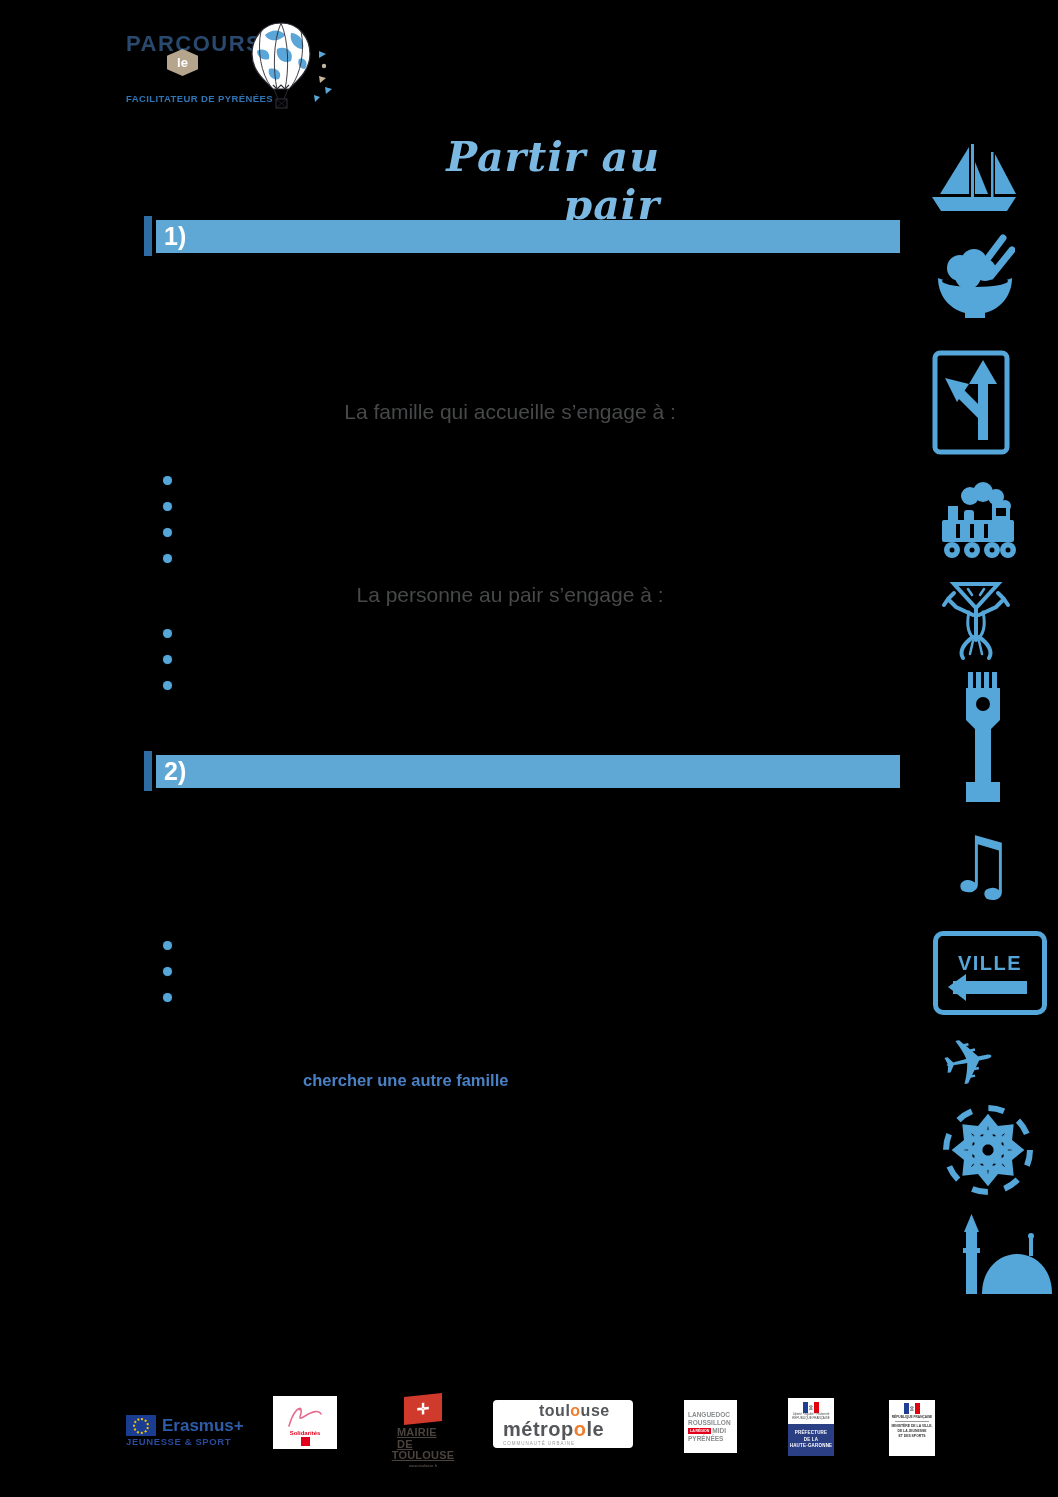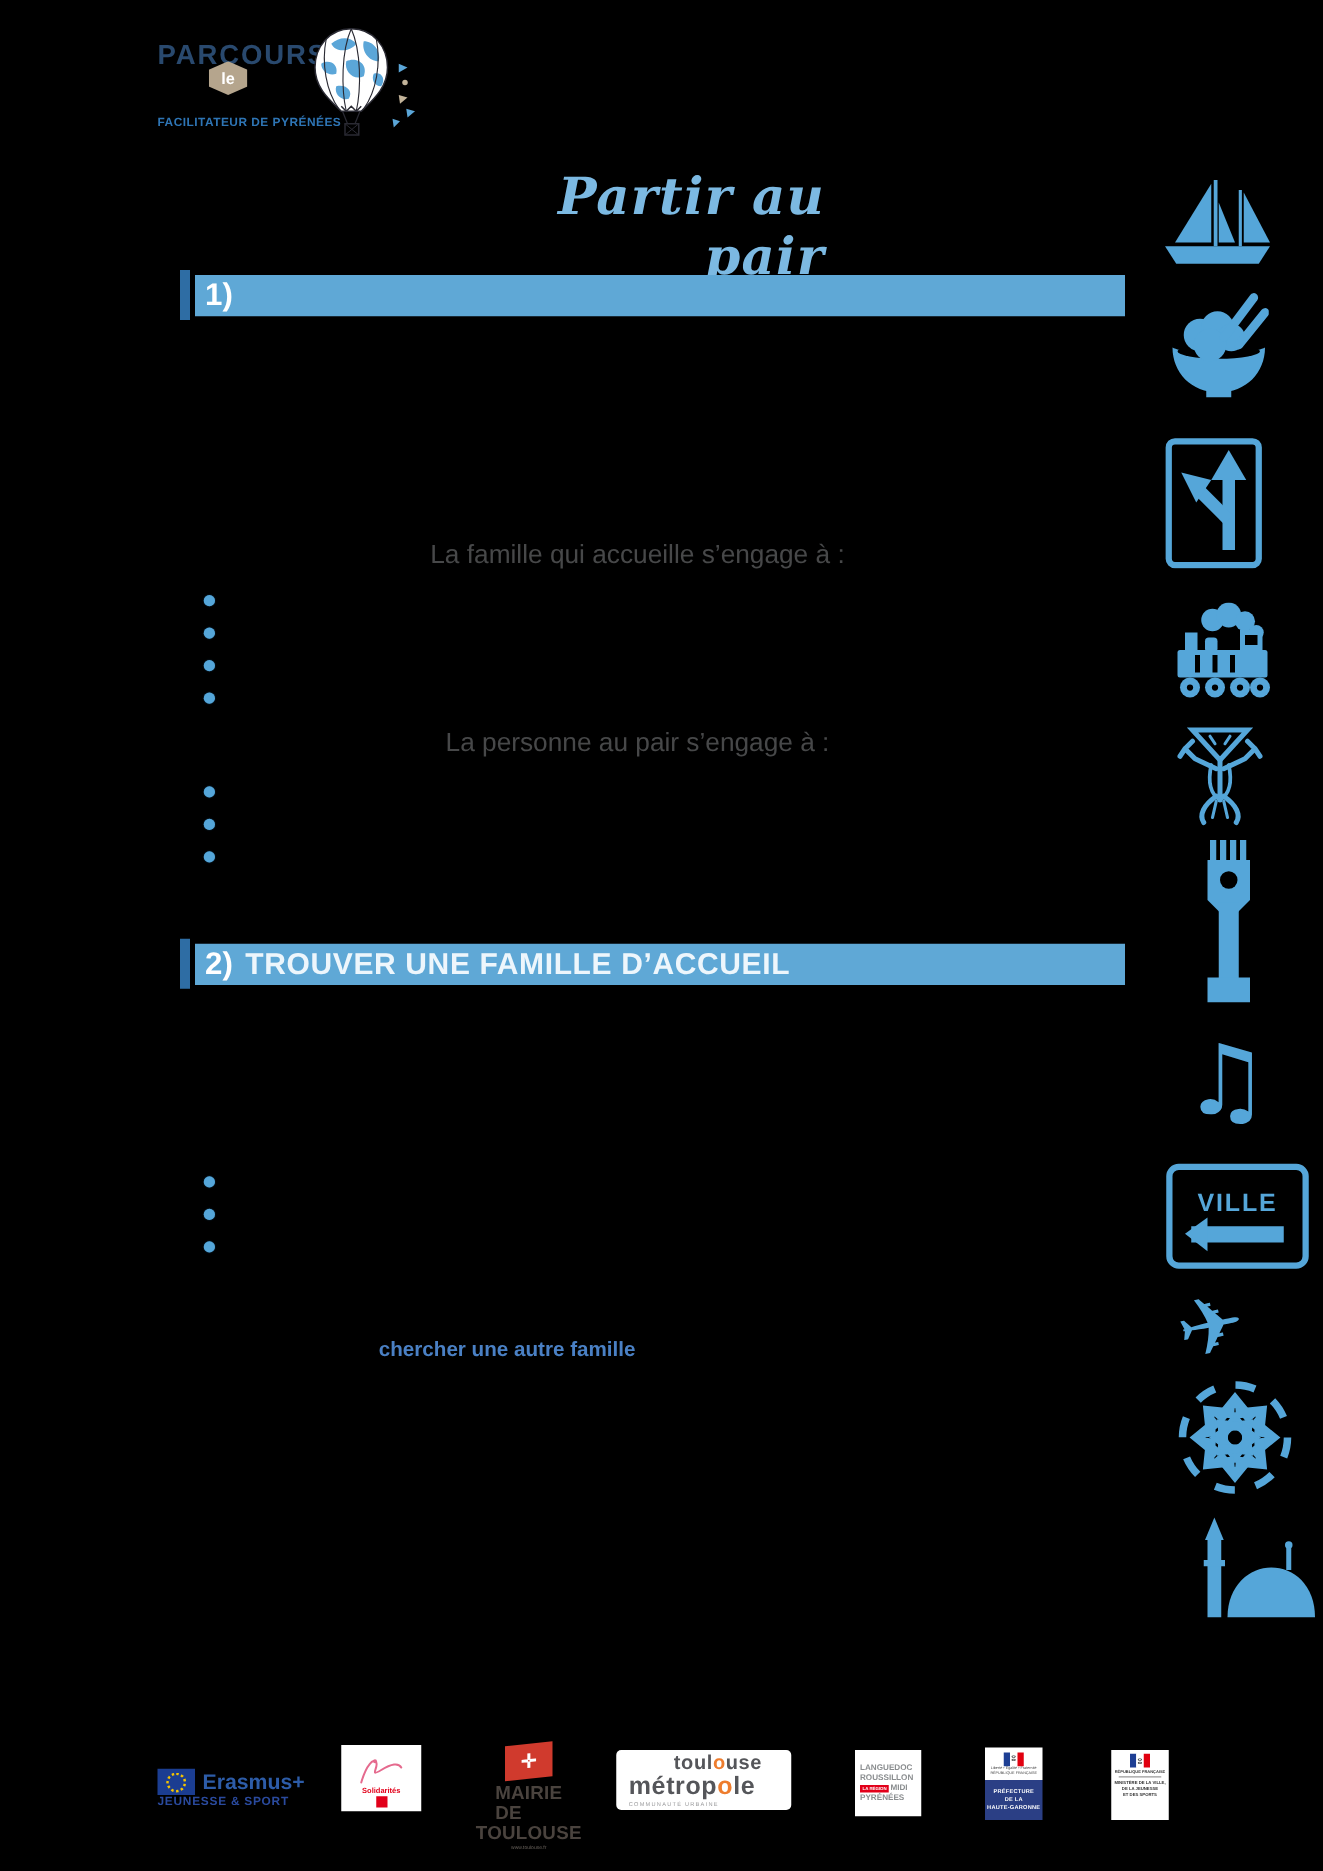--- a/index.html
+++ b/index.html
@@ -56,21 +56,21 @@
   .erasmus-sub{font-size:9.5px;font-weight:700;color:#2a4a9e;letter-spacing:.6px;margin-top:0;}
 
   .solid-card{left:273px;top:1396px;width:64px;height:53px;background:#fff;
       display:flex;flex-direction:column;align-items:center;justify-content:flex-end;padding-bottom:3px;box-sizing:border-box;}
   .solid-label{font-size:6px;font-weight:700;color:#e2001a;}
   .solid-square{width:9px;height:9px;background:#e2001a;margin-top:1px;}
 
   .mairie{left:397px;top:1395px;width:52px;display:flex;flex-direction:column;align-items:center;}
   .mairie-flag{width:38px;height:28px;background:#d03a2d;transform:skewY(-6deg);
       display:flex;align-items:center;justify-content:center;color:#fff;font-size:15px;font-weight:700;}
-  .mairie-l{font-size:15px;font-weight:700;color:#4a433e;line-height:1.05;letter-spacing:.2px;}
+  .mairie-l{font-size:11px;font-weight:700;color:#4a433e;line-height:1.05;letter-spacing:.2px;text-decoration:underline;}
   .mairie-url{font-size:4px;color:#6b645e;margin-top:1px;}
 
   .metro{left:493px;top:1400px;width:140px;height:48px;background:#fff;border-radius:4px;
       display:flex;flex-direction:column;justify-content:center;padding-left:10px;box-sizing:border-box;}
   .metro .l1{font-size:16px;font-weight:700;color:#55565a;letter-spacing:.5px;margin-left:36px;line-height:1;}
   .metro .l2{font-size:20px;font-weight:700;color:#55565a;letter-spacing:.5px;line-height:1;}
   .metro .o{color:#ee7d2e;}
   .metro .sub{font-size:4.5px;color:#9a9a9c;letter-spacing:1px;margin-top:2px;}
 
   .region{left:684px;top:1400px;width:53px;height:53px;background:#fff;
@@ -120,41 +120,40 @@
   </svg>
 </div>
 
 <div class="abs page-title">Partir au pair</div>
 
 <div class="abs tick" style="left:144px;top:216px;"></div>
 <div class="abs bar" style="top:220px;">
   <span class="num">1)</span>
 </div>
 
-<div class="abs ghead" style="top:432px;">La famille qui accueille s’engage à :</div>
+<div class="abs ghead" style="top:400px;">La famille qui accueille s’engage à :</div>
 
 <div class="abs blist" style="left:163px;top:476px;">
   <div class="dot"></div>
   <div class="dot"></div>
   <div class="dot"></div>
   <div class="dot"></div>
 </div>
 
 <div class="abs ghead" style="top:583px;">La personne au pair s’engage à :</div>
 
 <div class="abs blist" style="left:163px;top:629px;">
   <div class="dot"></div>
   <div class="dot"></div>
   <div class="dot"></div>
 </div>
 
 <div class="abs tick" style="left:144px;top:751px;"></div>
 <div class="abs bar" style="top:755px;">
   <span class="num">2)</span>
-  <span class="ttl">TROUVER UNE FAMILLE D’ACCUEIL</span>
 </div>
 
 <div class="abs blist" style="left:163px;top:941px;">
   <div class="dot"></div>
   <div class="dot"></div>
   <div class="dot"></div>
 </div>
 
 <a class="abs link-text">chercher une autre famille</a>
 

